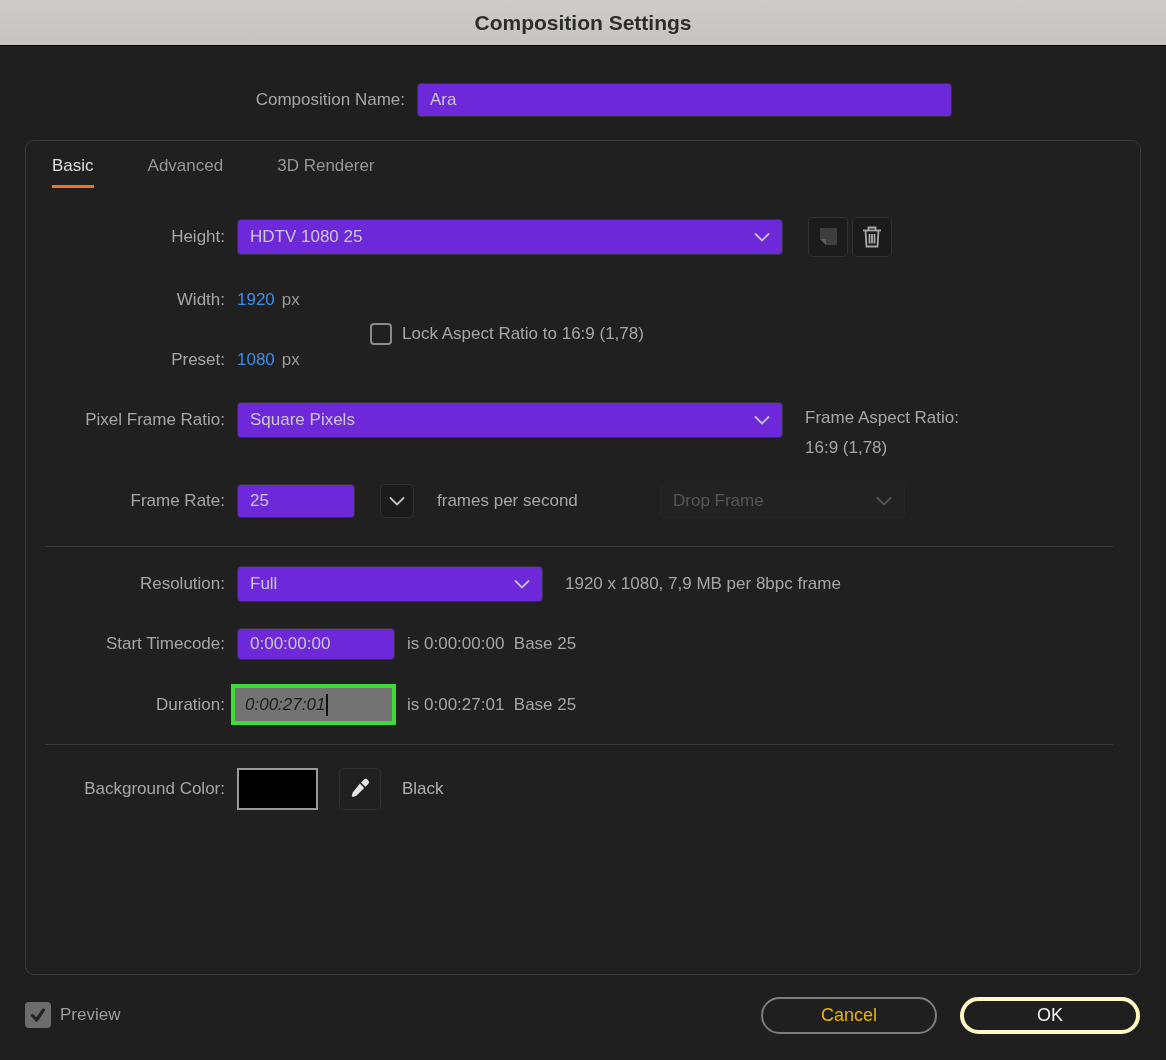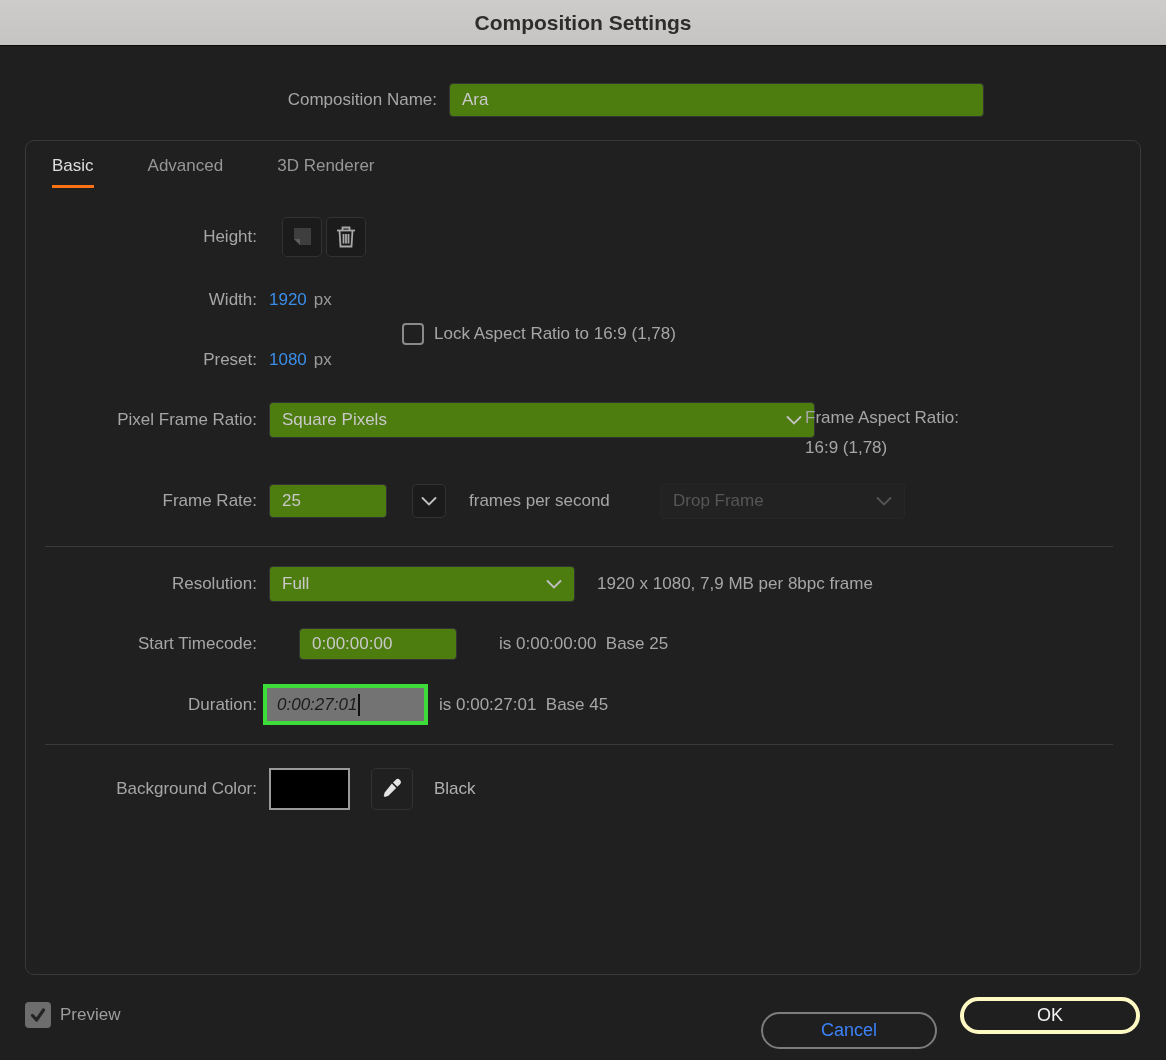--- a/index.html
+++ b/index.html
@@ -10,26 +10,26 @@
   }
   
   .titlebar{
     position:absolute;left:0;top:0;width:100%;height:46px;
     background:linear-gradient(#cdccca,#c5c4c2);
     display:flex;align-items:center;justify-content:center;
     border-bottom:1px solid #0a0a0a;box-sizing:border-box;
   }
   .titlebar span{color:#2d2d2d;font-size:21px;font-weight:bold;}
   
-  .row{position:absolute;display:flex;align-items:center;padding-left:32px;}
+  .row{position:absolute;display:flex;align-items:center;}
   .lbl{flex:none;width:225px;text-align:right;color:#a6a6a6;}
   .ctrl{margin-left:12px;}
   
   .input,.select{
-    box-sizing:border-box;background:#4d7c0f;border:1px solid #343435;
+    box-sizing:border-box;background:#6d28d9;border:1px solid #343435;
     border-radius:4px;color:#c9c9c9;display:flex;align-items:center;
     padding:0 12px;
   }
   .select{justify-content:space-between;cursor:pointer;}
   .select .chev{flex:none;margin-left:8px;}
   .select.disabled{background:#222223;border-color:#262627;color:#565656;}
   .select.disabled .chev polyline{stroke:#565656;}
   .panel{
     position:absolute;left:25px;top:140px;width:1116px;height:835px;
     border:1px solid #39393a;border-radius:9px;box-sizing:border-box;
@@ -70,21 +70,21 @@
   .swatch{
     box-sizing:border-box;width:81px;height:42px;border:2px solid #9a9a9a;
     background:#000;cursor:pointer;
   }
   
   .pillbtn{
     position:absolute;box-sizing:border-box;height:37px;border-radius:19px;
     background:transparent;display:flex;align-items:center;justify-content:center;
     font-size:18px;cursor:pointer;
   }
-  .pillbtn.cancel{left:761px;top:997px;width:176px;border:2px solid #7d7d7d;color:#3b82f6;margin-top:15px;}
+  .pillbtn.cancel{left:761px;top:997px;width:176px;border:2px solid #7d7d7d;color:#eab308;}
   .pillbtn.ok{left:960px;top:997px;width:180px;border:4px solid #fef9c3;color:#f2f2f2;}
   .preview{position:absolute;left:25px;top:1002px;display:flex;align-items:center;}
   .preview .checkbox{width:26px;height:26px;}
   .preview span{margin-left:9px;color:#9d9d9d;}
   .fa-block{position:absolute;left:805px;top:403px;line-height:30px;color:#a6a6a6;}
   .fa-block div{white-space:pre;}
 </style>
 </head>
 <body>
 
@@ -104,20 +104,26 @@
   <div class="panel"></div>
 
   <div class="tabs">
     <div class="tab active">Basic</div>
     <div class="tab">Advanced</div>
     <div class="tab">3D Renderer</div>
   </div>
 
   <div class="row" style="left:0;top:217px;height:40px;">
     <span class="lbl">Height:</span>
+    <div class="select ctrl" style="width:546px;height:36px;">
+      <span>HDTV 1080 25</span>
+      <svg class="chev" width="16" height="9" viewBox="0 0 16 9">
+          <polyline points="1.5,1 8,7.5 14.5,1" fill="none" stroke="#c2c2c2" stroke-width="1.8" stroke-linecap="round"></polyline>
+        </svg>
+    </div>
     <div class="iconbtn" style="margin-left:25px;">
       <svg width="24" height="24" viewBox="0 0 24 24">
         <path d="M4 3 h17 v17 h-11 l-6 -6 z" fill="#3e3e3f"></path>
         <path d="M4 14 l6 6 v-6 z" fill="#5d5d5e"></path>
       </svg>
     </div>
     <div class="iconbtn" style="margin-left:4px;">
       <svg width="22" height="24" viewBox="0 0 22 24">
         <g stroke="#a8a8a8" stroke-width="1.8" fill="none">
           <path d="M2 5.5 h18"></path>
@@ -185,35 +191,35 @@
     <span class="lbl">Resolution:</span>
     <div class="select ctrl" style="width:306px;height:36px;">
       <span>Full</span>
       <svg class="chev" width="16" height="9" viewBox="0 0 16 9">
           <polyline points="1.5,1 8,7.5 14.5,1" fill="none" stroke="#c2c2c2" stroke-width="1.8" stroke-linecap="round"></polyline>
         </svg>
     </div>
     <span class="info" style="margin-left:22px;">1920 x 1080, 7,9 MB per 8bpc frame</span>
   </div>
 
-  <div class="row" style="left:0;top:628px;height:32px;gap:30px;">
+  <div class="row" style="left:0;top:628px;height:32px;">
     <span class="lbl">Start Timecode:</span>
     <div class="input ctrl" style="width:158px;height:32px;">
       <span>0:00:00:00</span>
     </div>
     <span class="info" style="margin-left:12px;">is 0:00:00:00  Base 25</span>
   </div>
 
   <div class="row" style="left:0;top:684px;height:41px;">
     <span class="lbl">Duration:</span>
     <div class="duration-edit" style="margin-left:6px;">
       <span>0:00:27:01</span>
         <span class="caret"></span>
     </div>
-    <span class="info" style="margin-left:11px;">is 0:00:27:01  Base 45</span>
+    <span class="info" style="margin-left:11px;">is 0:00:27:01  Base 25</span>
   </div>
 
   <div class="divider" style="top:744px;"></div>
 
   <div class="row" style="left:0;top:768px;height:42px;">
     <span class="lbl">Background Color:</span>
     <div class="swatch ctrl"></div>
     <div class="iconbtn" style="width:42px;height:42px;margin-left:21px;background:#202021;">
       <svg width="24" height="24" viewBox="0 0 24 24">
         <path d="M15.6 2.9 a3 3 0 0 1 4.3 4.3 l-2.6 2.6 -4.3 -4.3 z" fill="#e4e4e4"></path>

